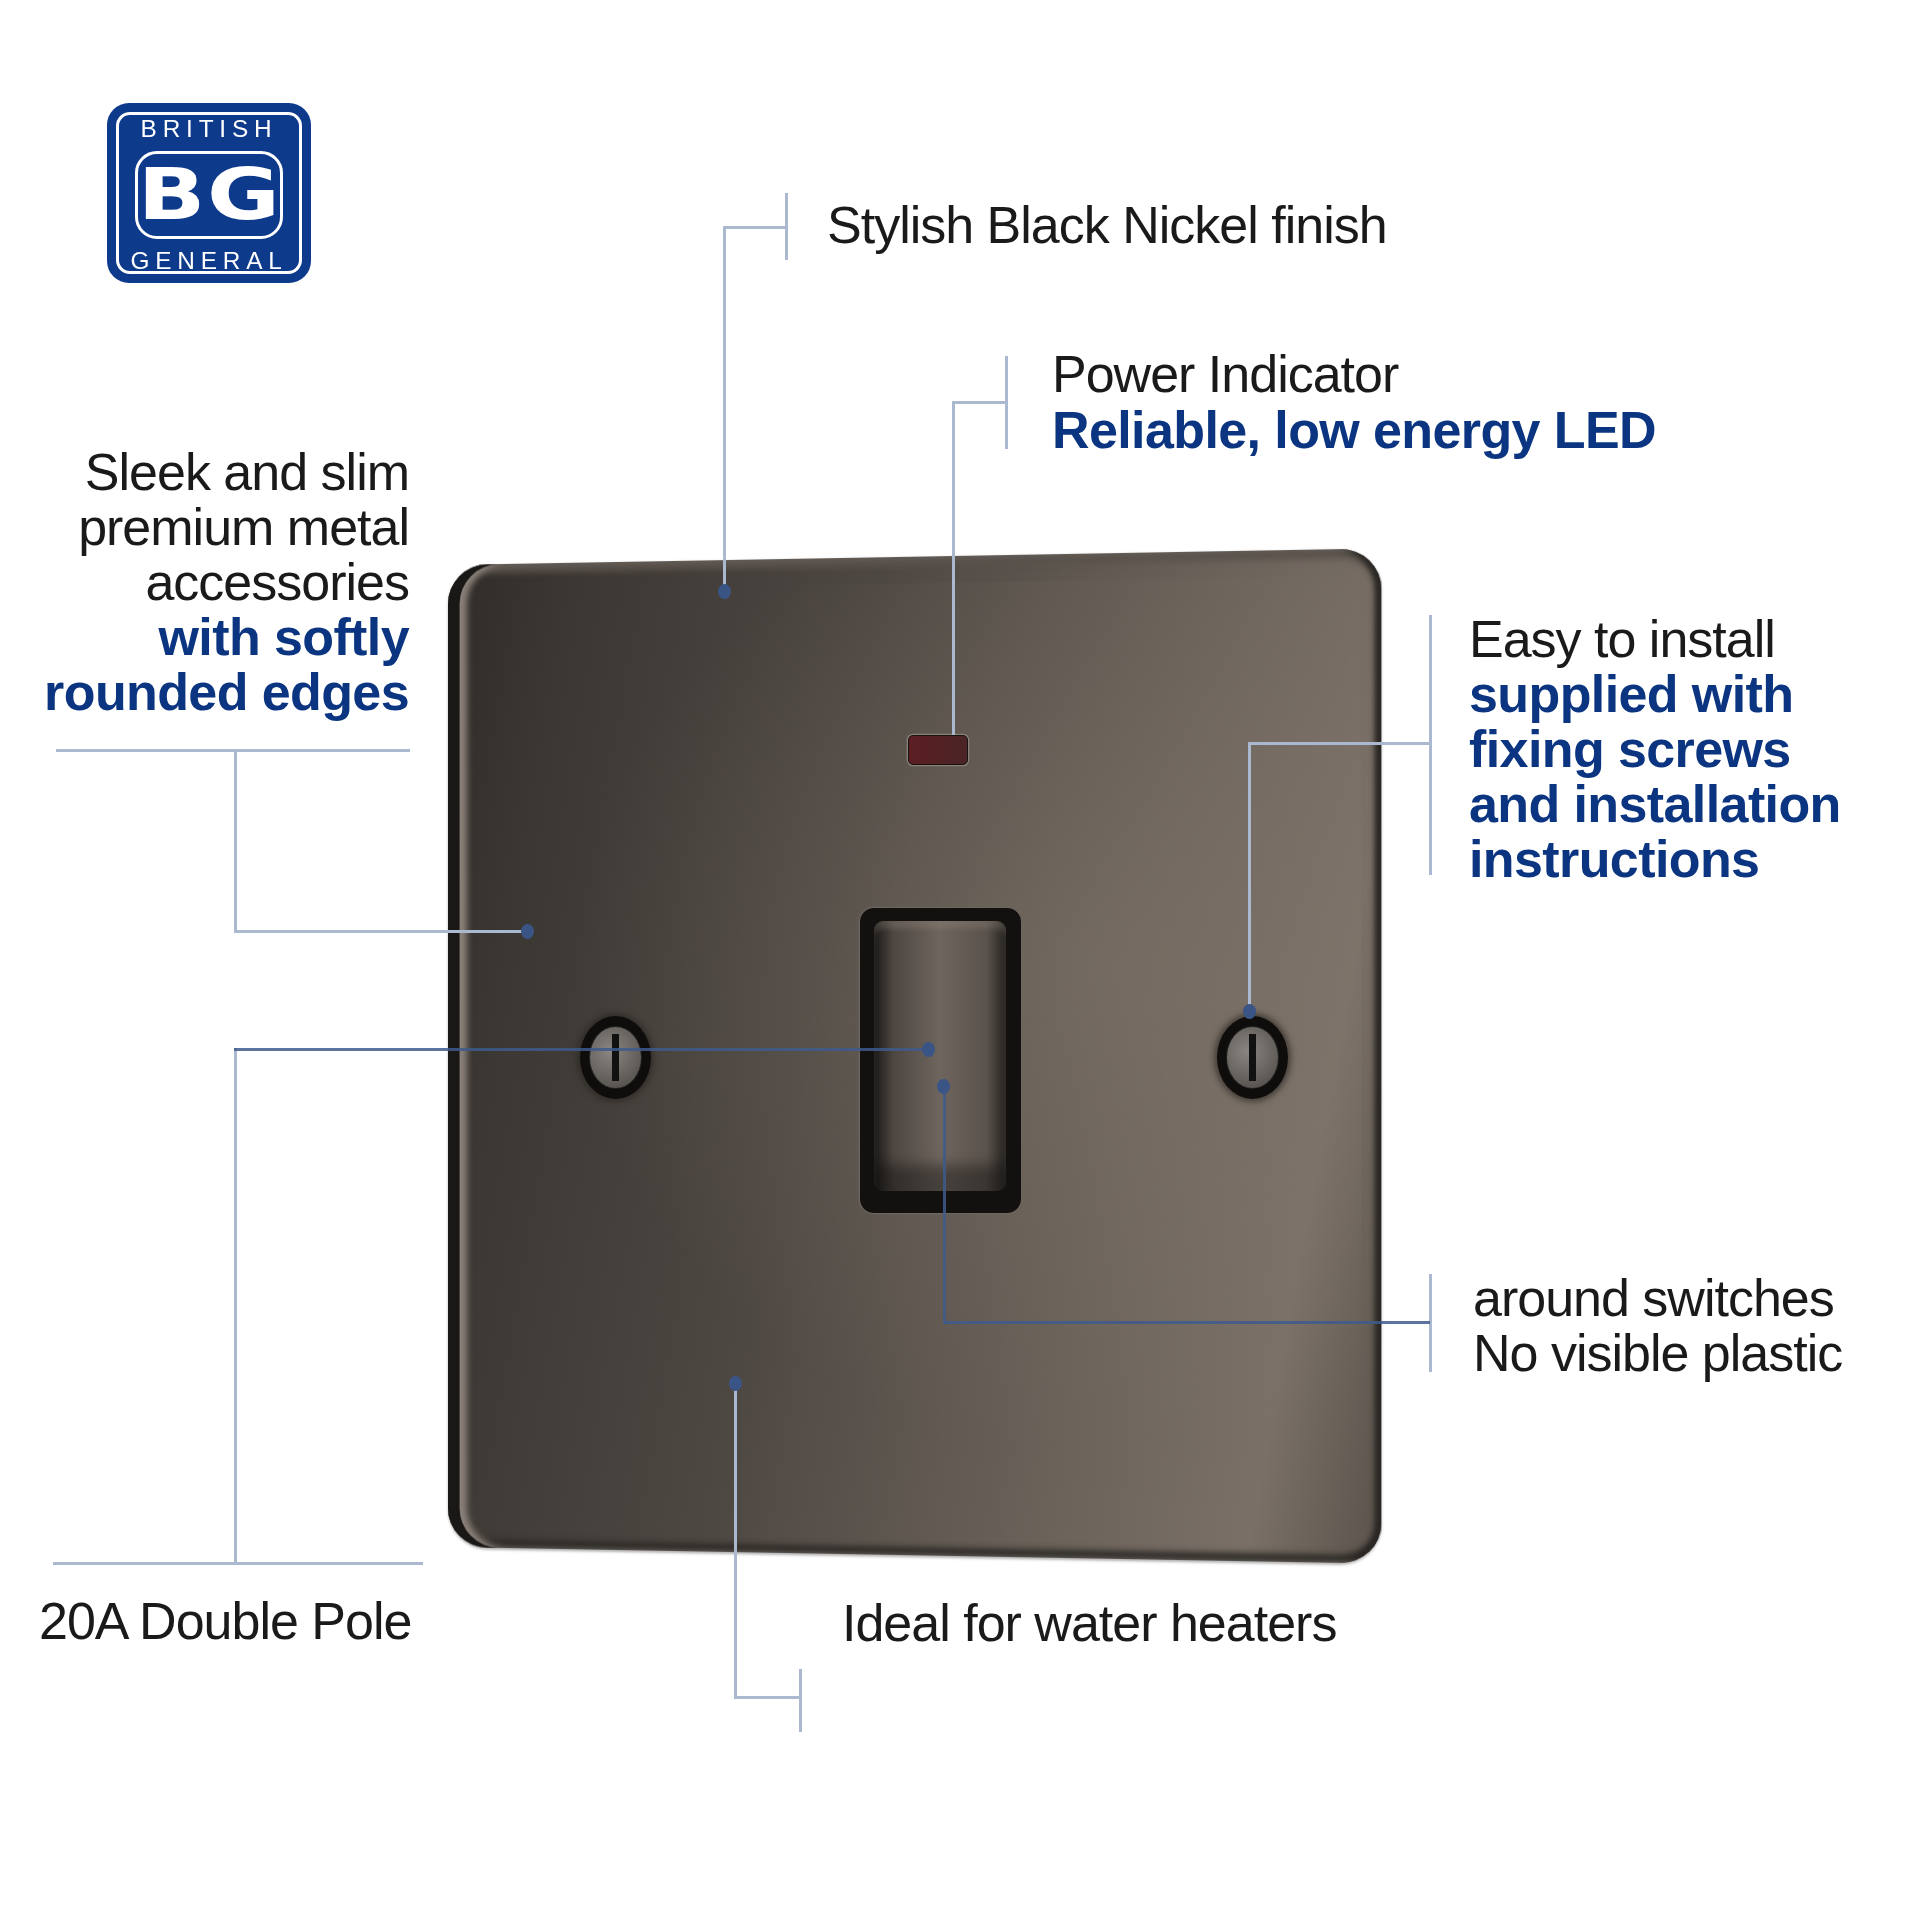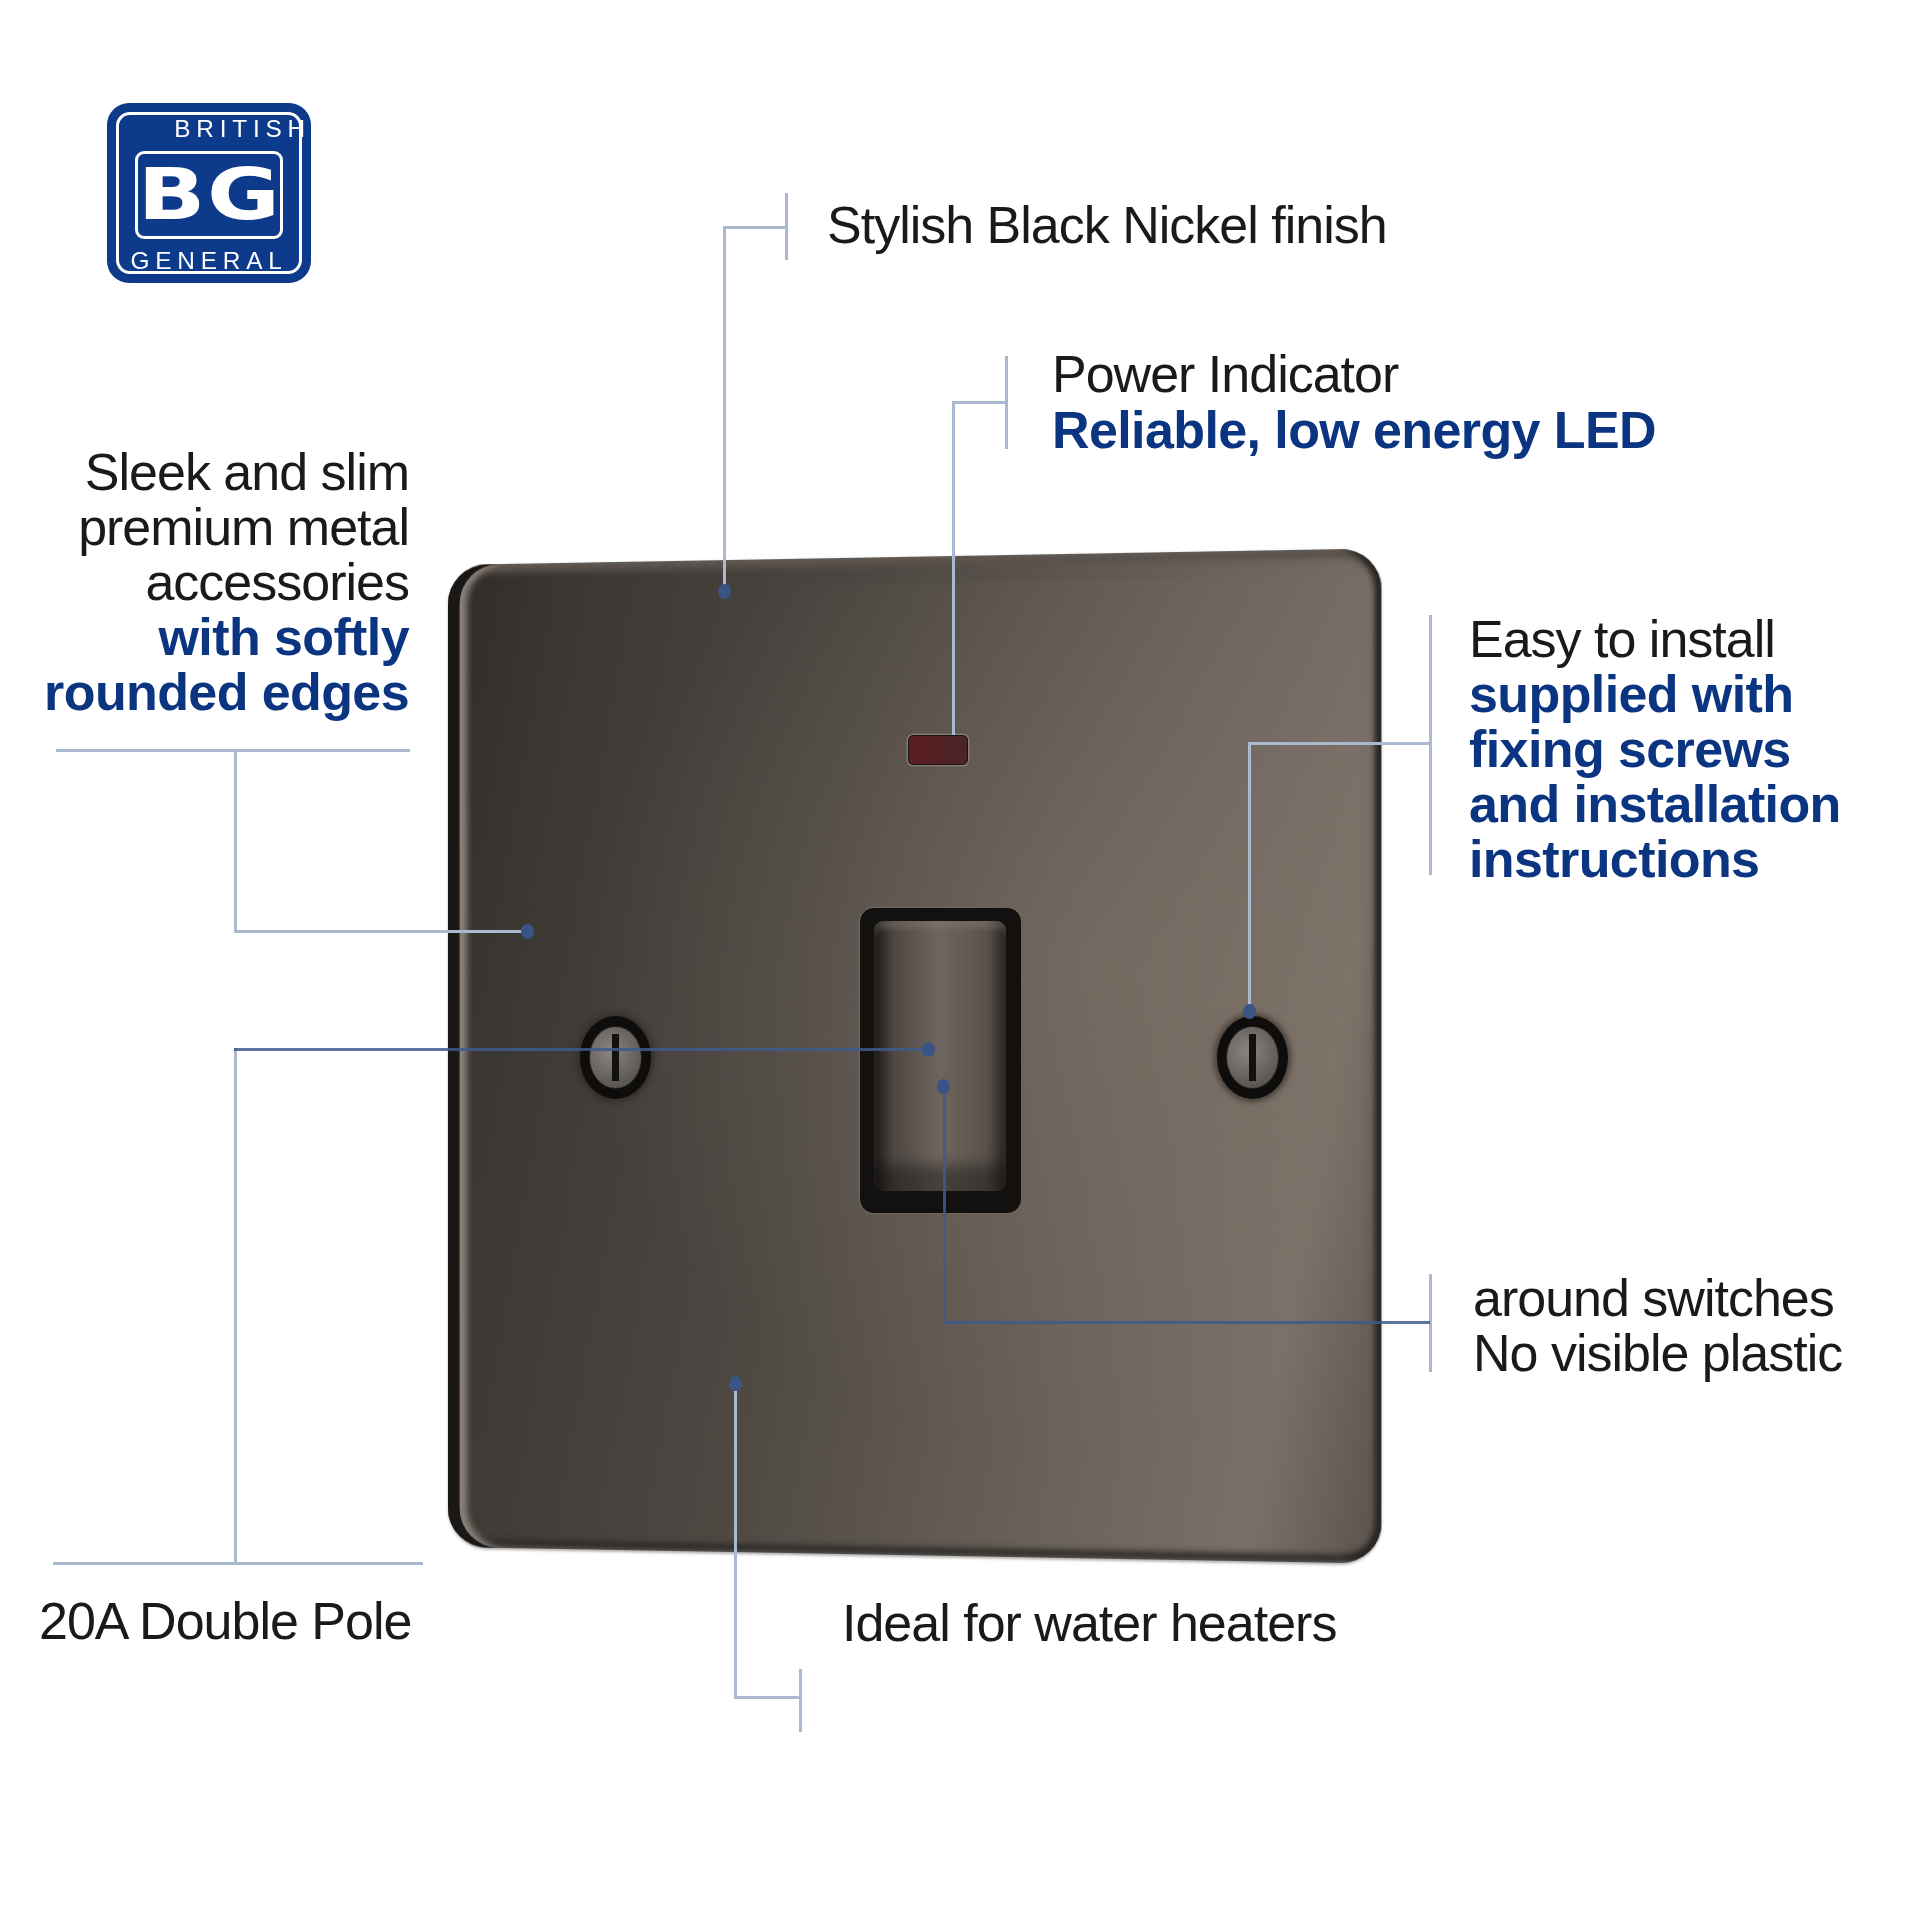--- a/index.html
+++ b/index.html
@@ -12,24 +12,24 @@
     .dline { position:absolute; background:#3e5a8c; opacity:0.85; }
     .dot { position:absolute; width:13px; height:15.4px; border-radius:50%; background:#3a5585; }
 
     
     #logo { left:107px; top:103px; width:204px; height:180px; background:#0e3a8c;
             border-radius:22px; }
     #logo .inner { position:absolute; left:9px; top:9px; right:9px; bottom:9px;
             border:3.2px solid #fff; border-radius:14px; }
     #logo .brit, #logo .gen { position:absolute; left:0; right:0; text-align:center; color:#fff;
             font-size:24.4px; letter-spacing:5.8px; font-family:"Liberation Sans", sans-serif; }
-    #logo .brit { top:11.6px;text-align:right; }
+    #logo .brit { top:11.6px; }
     #logo .gen { bottom:7.7px; }
     #logo .bgbox { position:absolute; left:28px; right:28px; top:48px; height:82px;
-            border:3.2px solid #fff; border-radius:9px; text-align:center; }
+            border:3.2px solid #fff; border-radius:22px; text-align:center; }
     #logo .bg { color:#fff; font-weight:bold; font-size:71px; line-height:82px; letter-spacing:1.3px;
             font-family:"DejaVu Sans", sans-serif; transform:scaleX(1.25); display:inline-block; }
 
     
     #plate { left:448px; top:565px; width:905px; height:982px; border-radius:39px;
       background: linear-gradient(100deg, #2f2b28 0%, #3b3733 12%, #4e4843 40%, #6b625a 70%, #7a7067 88%, #5a524b 100%);
       box-shadow: inset 11.6px 0 0 #1a1816, inset 19px 0 6.4px #8a8079, inset -6.4px 0 5.1px #2a2724,
                   inset 0 9px 6.4px #5a524c, inset 0 -7.7px 6.4px #2b2825, 0 1.9px 2.6px rgba(0,0,0,0.3);
       transform: perspective(1926px) rotateY(-4deg);
       transform-origin:left center; }

